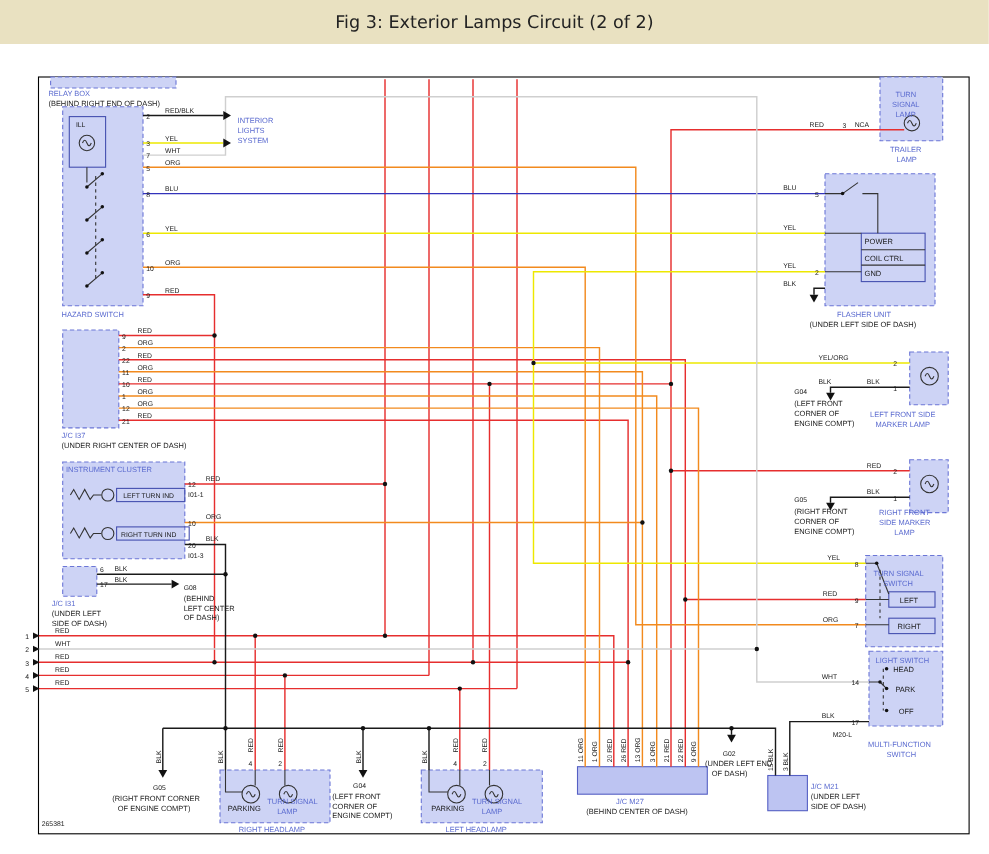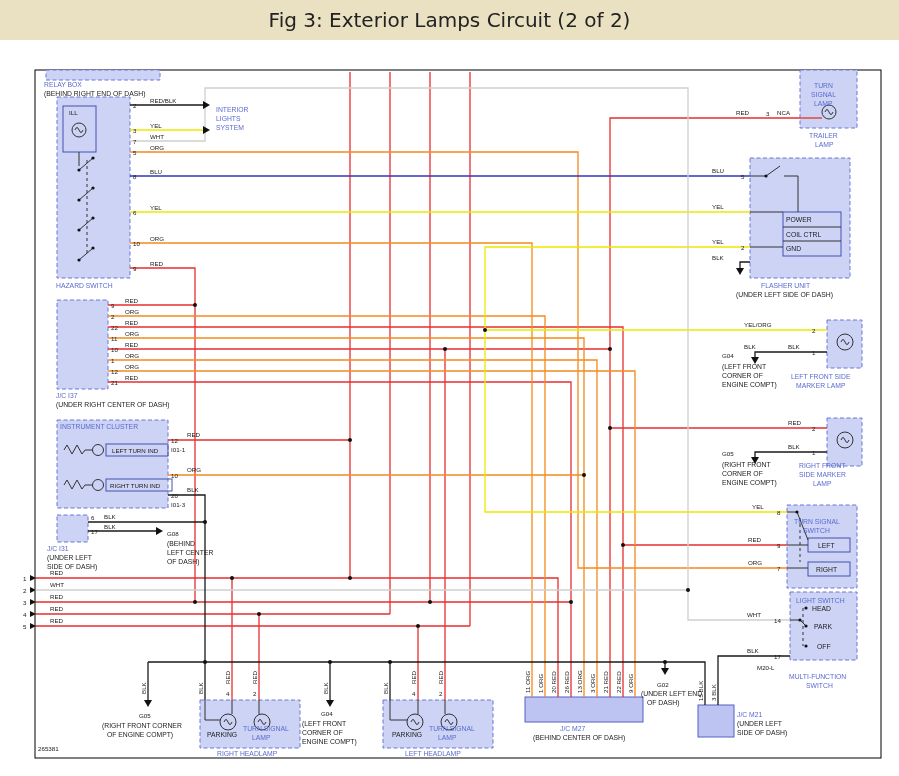--- a/index.html
+++ b/index.html
@@ -1,20 +1,20 @@
 <!DOCTYPE html>
 <html style="--red: #e62e2e; --orange: #f28a1e; --yellow: #ede800; --blue: #3333bb; --white_wire: #cfcfcf; --black: #1a1a1a; --component_fill: #cdd3f5; --component_border: #6b76d6; --label_blue: #5a6acf; --titlebar_bg: #e9e1c1;"><head>
 <meta charset="utf-8">
 <style>
   html,body{margin:0;padding:0;background:#fff;}
   .page{position:relative;width:899px;height:776px;background:#fff;overflow:hidden;
         font-family:"Liberation Sans",sans-serif;}
   .titlebar{position:absolute;top:0;left:0;width:899px;height:40px;line-height:40px;
             background:var(--titlebar_bg,#e9e1c1);color:#222;text-align:center;
-            font-size:20px;font-family:"DejaVu Sans",sans-serif;}
+            font-size:16px;font-family:"DejaVu Sans",sans-serif;}
   svg{position:absolute;top:0;left:0;}
   svg text{font-family:"Liberation Sans",sans-serif;}
   text.b{fill:var(--label_blue,#5a6acf);font-size:6.8px;}
   text.k{fill:#1a1a1a;font-size:6.8px;}
   text.p{fill:#1a1a1a;font-size:6.2px;}
   text.w{fill:#1a1a1a;font-size:6.2px;}
   .frame{fill:#ffffff;stroke:#000;stroke-width:1;}
   .comp{fill:var(--component_fill,#cdd3f5);stroke:var(--component_border,#6b76d6);
         stroke-width:1;stroke-dasharray:4 2.5;}
   .comp-solid{fill:#bdc4f2;stroke:#5560c4;stroke-width:1;}

